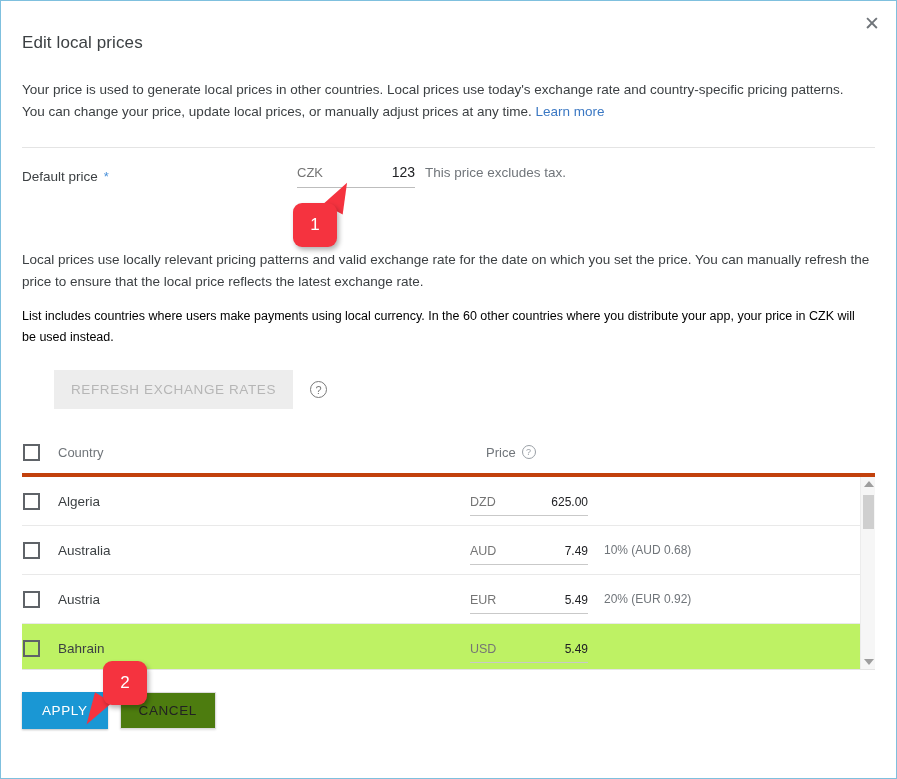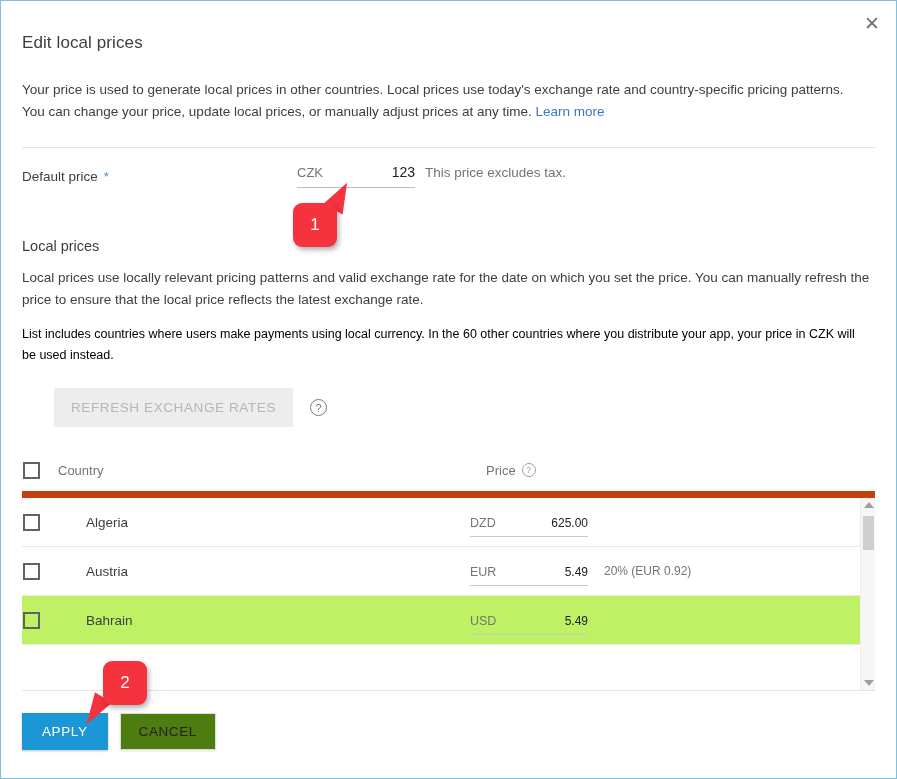--- a/index.html
+++ b/index.html
@@ -181,21 +181,21 @@
 
   
   .price-table {
     margin-top: 22px;
     position: relative;
   }
   .table-head {
     display: flex;
     align-items: center;
     height: 42px;
-    border-bottom: 7px solid #c2410c;
+    border-bottom: 4px solid #c2410c;
     font-size: 13px;
     color: #70757a;
   }
   .col-country { width: 448px; display: flex; align-items: center; }
   .col-price   { width: 128px; display: flex; align-items: center; margin-left: 16px; }
   .col-tax     { flex: 1; }
 
   .chk {
     width: 17px;
     height: 17px;
@@ -230,21 +230,21 @@
   .table-row {
     display: flex;
     align-items: center;
     height: 48px;
     border-bottom: 1px solid #e9e9e9;
     font-size: 13.5px;
     color: #3c4043;
     position: relative;
   }
   .table-row.hovered { background: #bef264; }
-  .row-country { width: 448px; display: flex; align-items: center; gap: 28px; }
+  .row-country { width: 448px; display: flex; align-items: center; }
   .row-price {
     width: 118px;
     border-bottom: 1px solid #c9c9c9;
     padding-bottom: 6px;
     margin-top: 8px;
     display: flex;
     align-items: baseline;
     justify-content: space-between;
     gap: 29px;
   }
@@ -397,21 +397,20 @@
       <div class="default-price-label">
         <span>Default price</span><span class="required-star">*</span>
       </div>
       <div class="price-field">
         <span class="price-currency">CZK</span>
         <span class="price-value">123</span>
       </div>
       <div class="price-note">This price excludes tax.</div>
     </div>
 
-    <h2 class="section-heading">Local prices</h2>
     <p class="section-para">Local prices use locally relevant pricing patterns and valid exchange rate for the date on which you set the price. You can manually refresh the price to ensure that the local price reflects the latest exchange rate.</p>
     <p class="section-note">List includes countries where users make payments using local currency. In the 60 other countries where you distribute your app, your price in CZK will be used instead.</p>
 
     <div class="refresh-row">
       <button class="refresh-btn">REFRESH EXCHANGE RATES</button>
       <span class="help-icon">?</span>
     </div>
 
     <div class="price-table">
 
@@ -431,20 +430,31 @@
             <div class="table-row">
               <div class="row-country">
                 <span class="chk"></span>
                 <span>Algeria</span>
               </div>
               <div class="row-price">
                 <span class="cur">DZD</span>
                 <span class="amt">625.00</span>
               </div>
               <div class="row-tax"></div>
+            </div>
+            <div class="table-row">
+              <div class="row-country">
+                <span class="chk"></span>
+                <span>Australia</span>
+              </div>
+              <div class="row-price">
+                <span class="cur">AUD</span>
+                <span class="amt">7.49</span>
+              </div>
+              <div class="row-tax">10% (AUD 0.68)</div>
             </div>
             <div class="table-row">
               <div class="row-country">
                 <span class="chk"></span>
                 <span>Austria</span>
               </div>
               <div class="row-price">
                 <span class="cur">EUR</span>
                 <span class="amt">5.49</span>
               </div>

